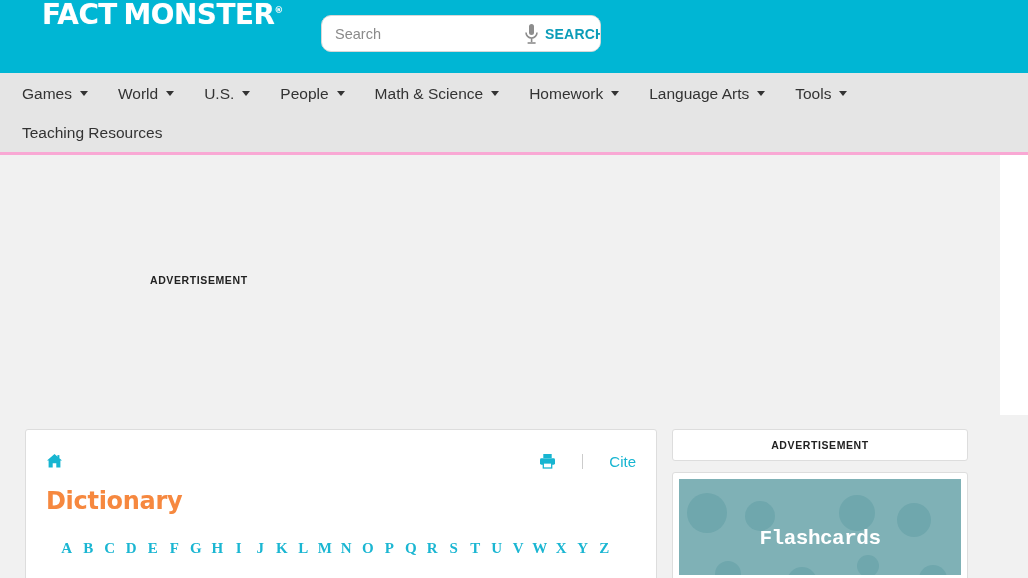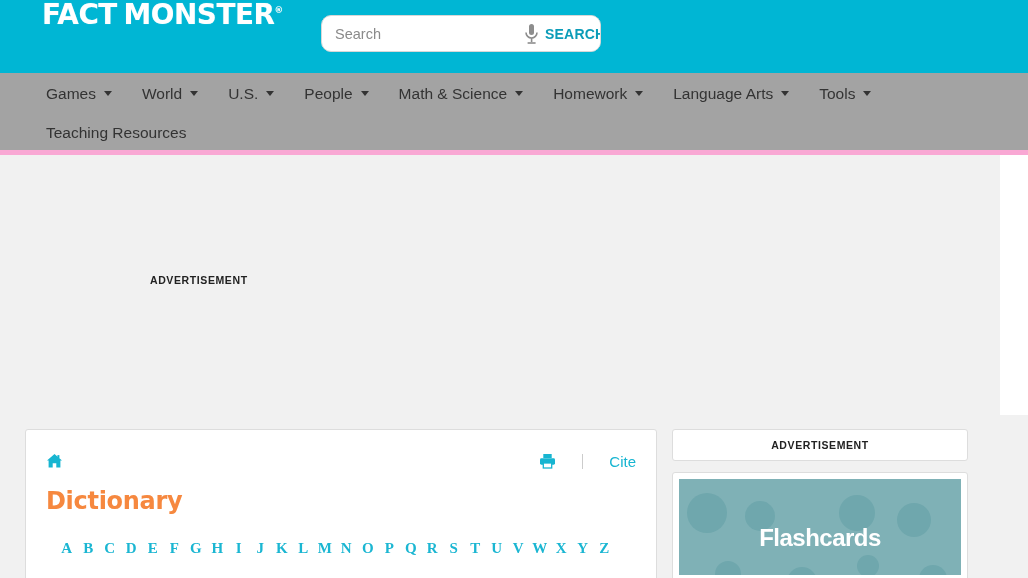--- a/index.html
+++ b/index.html
@@ -91,24 +91,24 @@
     color: #0b9cb8;
     font-size: 14px;
     font-weight: bold;
     letter-spacing: 0.2px;
     cursor: pointer;
     font-family: "Liberation Sans", sans-serif;
   }
 
   
   .nav {
-    background: #a3a3a3;
-    padding: 0 0 0 46px;
+    background: #e5e5e5;
+    padding: 0 0 0 22px;
     height: 82px;
-    border-bottom: 5px solid #f9a8d4;
+    border-bottom: 3px solid #f9a8d4;
     display: flex;
     flex-wrap: wrap;
     align-content: flex-start;
   }
   .nav-item {
     display: flex;
     align-items: center;
     height: 41px;
     margin-right: 30px;
     color: #333333;
@@ -244,22 +244,22 @@
     height: 100%;
     background: #7fb1b6;
     position: relative;
     overflow: hidden;
     display: flex;
     align-items: center;
     justify-content: center;
   }
   .promo-title {
     color: #ffffff;
-    font-family: Liberation Sans, sans-serif;
-    font-size: 24px;
+    font-family: Liberation Mono, monospace;
+    font-size: 21px;
     font-weight: bold;
     letter-spacing: -0.5px;
     position: relative;
     z-index: 2;
     margin-top: 22px;
   }
   .dot {
     position: absolute;
     border-radius: 50%;
     background: #6fa7ad;

